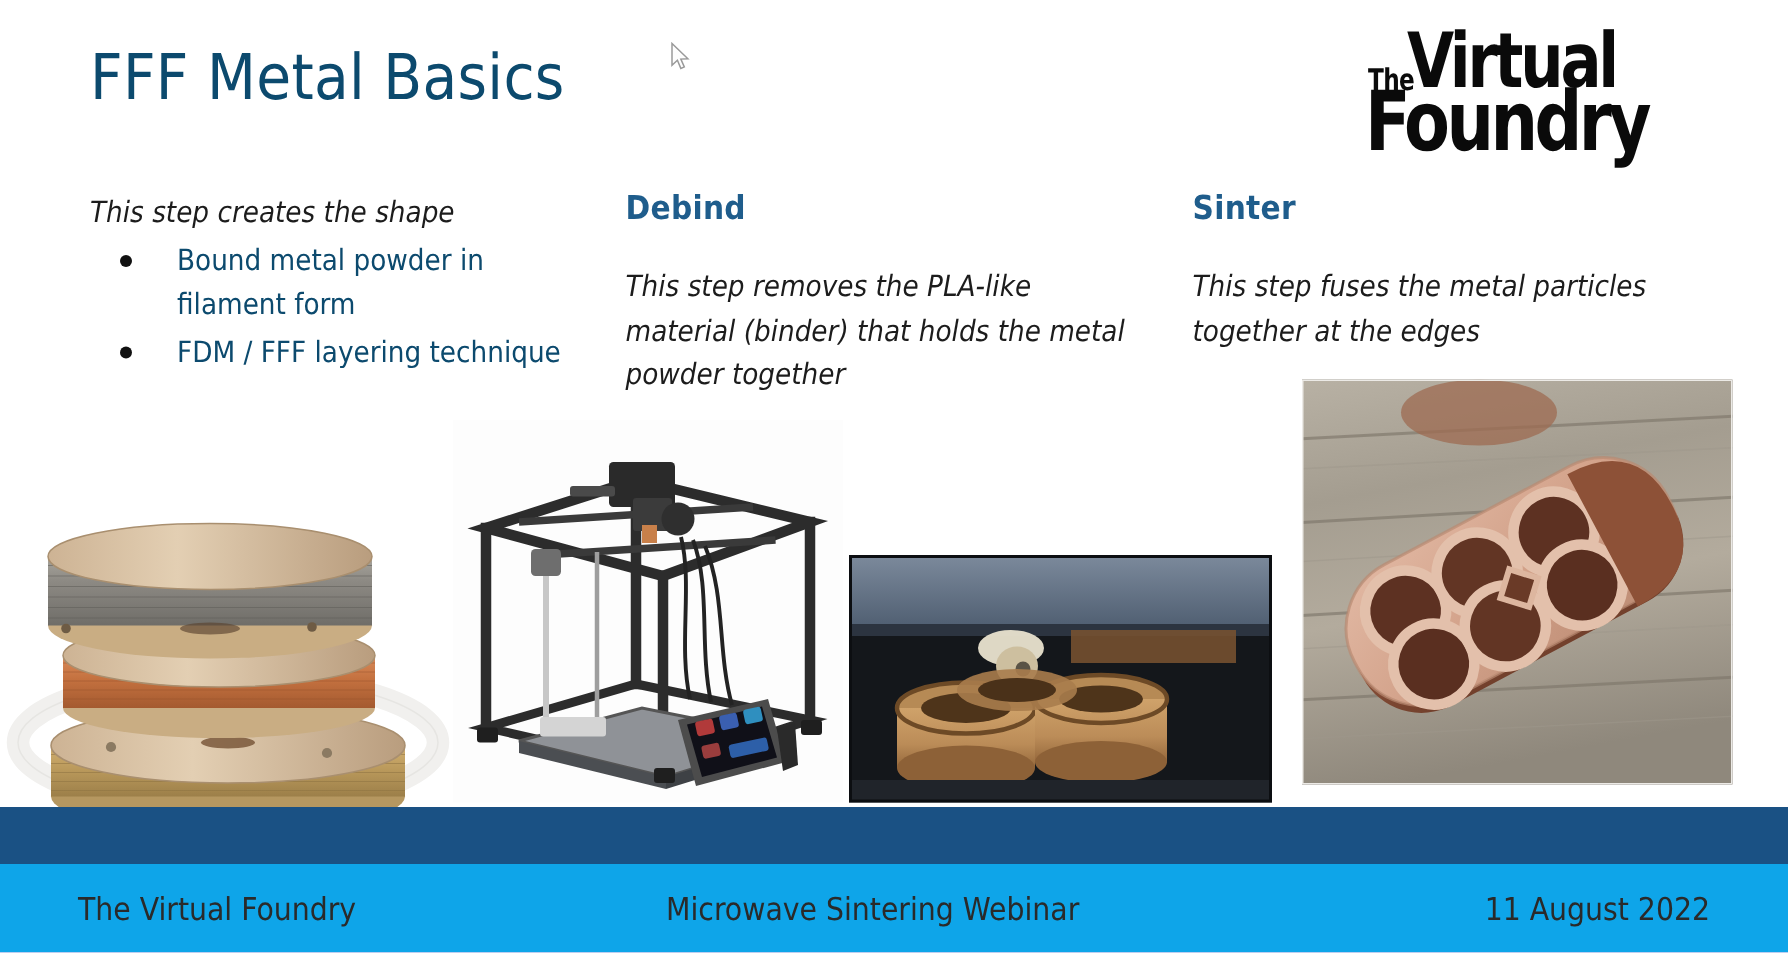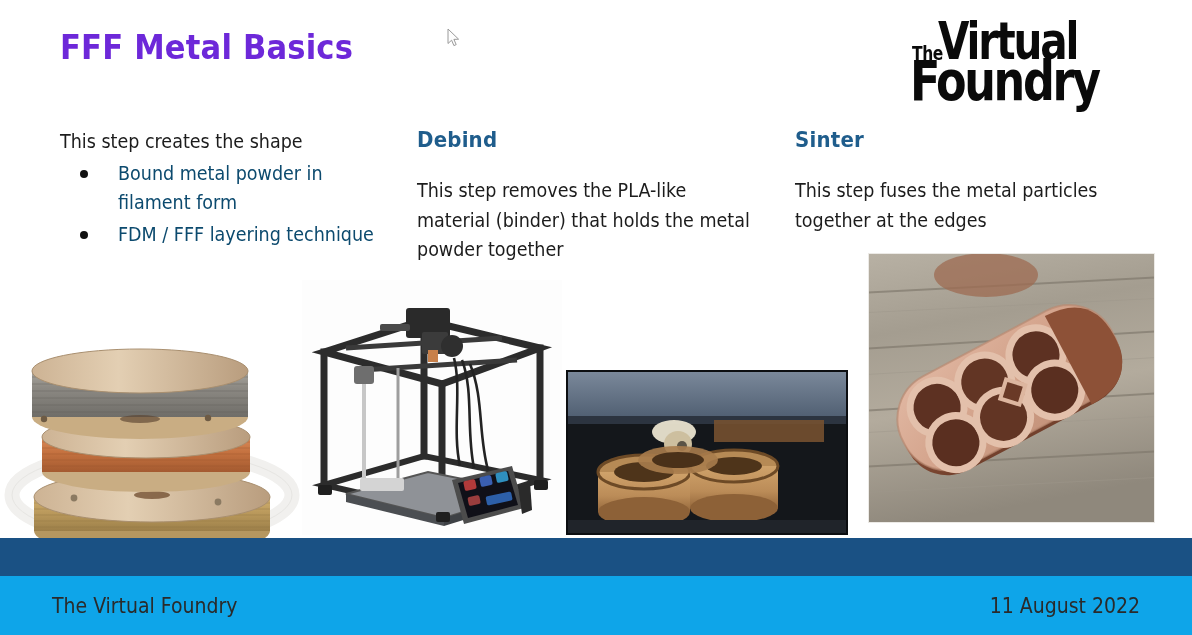--- a/index.html
+++ b/index.html
@@ -22,24 +22,24 @@
     height: 635px;
     background: #ffffff;
     overflow: hidden;
   }
 
   
   .slide-title {
     position: absolute;
     left: 60px;
     top: 27px;
-    font-size: 34px;
-    font-weight: 700;
+    font-size: 42px;
+    font-weight: 400;
     letter-spacing: 0.2px;
-    color: #6d28d9;
+    color: #0c4a6e;
     font-family: "DejaVu Sans Condensed", "DejaVu Sans", sans-serif;
     white-space: nowrap;
   }
 
   
   .logo {
     position: absolute;
     left: 908px;
     top: 14px;
     width: 232px;
@@ -91,20 +91,21 @@
     font-family: "DejaVu Sans Condensed", "DejaVu Sans", sans-serif;
     margin: 0 0 24px 0;
     letter-spacing: 0.2px;
   }
   .col-body {
     font-size: 19.5px;
     line-height: 1.52;
     color: #1c1c1c;
     font-family: "DejaVu Sans Condensed", "DejaVu Sans", sans-serif;
     margin: 0;
+    font-style: italic;
   }
   ul.bullets {
     margin: 2px 0 0 0;
     padding: 0;
     list-style: none;
   }
   ul.bullets li {
     position: relative;
     padding-left: 58px;
     font-size: 19.5px;
@@ -478,20 +479,21 @@
       </g>
 
       <rect x="0" y="0" width="287" height="270" fill="none" stroke="#eceae6" stroke-width="2"></rect>
     </svg>
   </div>
 
   <div id="blue-band"></div>
 
   <div id="footer">
     <div class="footer-text" id="footer-left">The Virtual Foundry</div>
+    <div class="footer-text" id="footer-center">Microwave Sintering Webinar</div>
     <div class="footer-text" id="footer-right">11 August 2022</div>
   </div>
 
   <div id="cursor">
     <svg width="14" height="20" viewBox="0 0 14 20">
       <path d="M1,1 L1,15.5 L4.6,12.2 L6.9,17.6 L9.2,16.6 L6.9,11.4 L11.6,11.2 Z" fill="#fdfdfd" stroke="#9a9a9a" stroke-width="1"></path>
     </svg>
   </div>
 
 </div>

